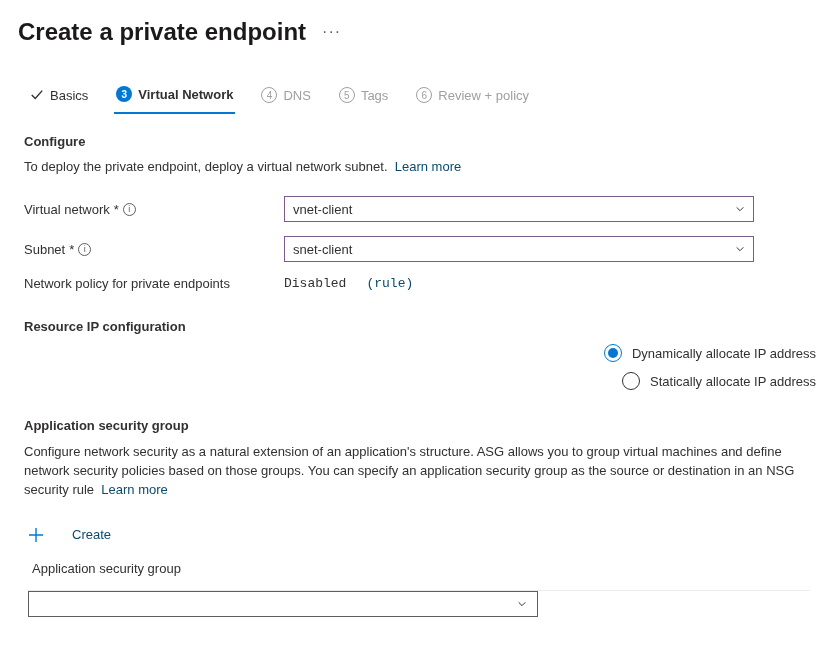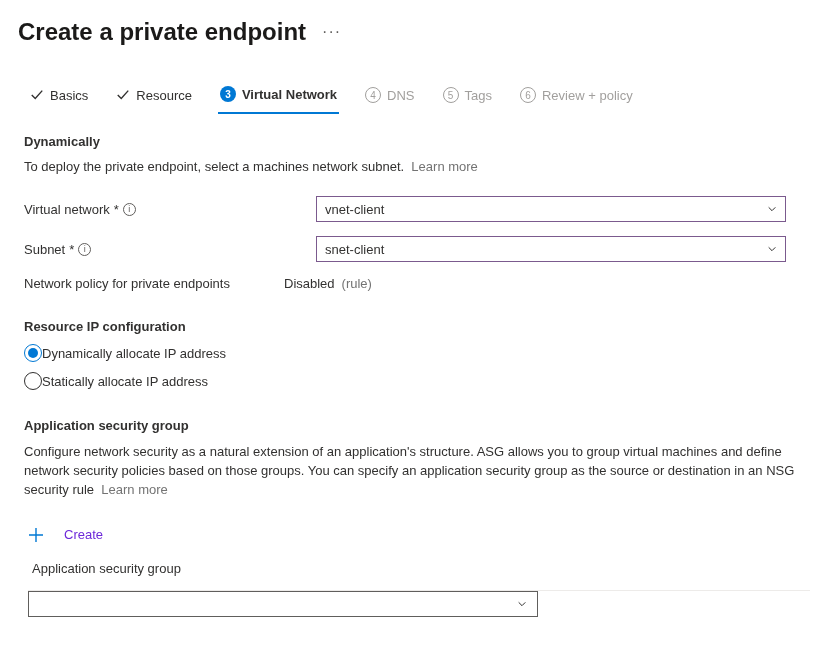--- a/index.html
+++ b/index.html
@@ -12,39 +12,39 @@
   .tab { display: flex; align-items: center; gap: 6px; padding: 4px 2px 10px 2px; cursor: pointer; color: #323130; }
   .tab.active { border-bottom: 2px solid #0078d4; color: #323130; font-weight: 600; }
   .tab.future { color: #a19f9d; }
   .tab .check { width: 14px; height: 14px; }
   .tab .num-circle { width: 16px; height: 16px; border-radius: 50%; display: flex; align-items: center; justify-content: center; font-size: 10px; }
   .tab.active .num-circle { background: #0078d4; color: #fff; }
   .tab.future .num-circle { border: 1px solid #a19f9d; color: #a19f9d; }
 
   .section-title { font-weight: 600; margin: 6px 0 10px 6px; }
   .desc { margin: 0 0 22px 6px; color: #323130; }
-  .link { color: #737373; cursor: pointer; text-align: center; }
+  .link { color: #0c4a6e; cursor: pointer; text-align: center; }
 
   .field-row { display: flex; align-items: center; margin: 0 0 14px 6px; }
   .field-label { width: 260px; display: flex; align-items: center; gap: 4px; color: #323130; }
   .req { color: #323130; }
   .info-icon { width: 13px; height: 13px; border: 1px solid #605e5c; border-radius: 50%; display: inline-flex; align-items: center; justify-content: center; font-size: 9px; color: #605e5c; }
   .select { flex: 0 0 470px; height: 26px; border: 1px solid #605e5c; padding: 0 8px; display: flex; align-items: center; justify-content: space-between; background: #fff; cursor: pointer; }
-  .select.highlight { border-color: #7b5a8e; margin-left: 32px; }
+  .select.highlight { border-color: #7b5a8e; }
   .chev-down { width: 10px; height: 10px; }
 
-  .static-val { display: flex; align-items: center; gap: 7px; }
+  .static-val { display: flex; align-items: center; gap: 20px; font-family: Liberation Mono, monospace; }
   .radio-group { margin: 8px 0 28px 6px; }
-  .radio-row { display: flex; align-items: center; margin: 6px 0 10px 0; cursor: pointer; }
+  .radio-row { display: flex; align-items: center; gap: 10px; margin: 6px 0 10px 0; cursor: pointer; justify-content: flex-end; }
   .radio { width: 18px; height: 18px; border-radius: 50%; border: 1px solid #323130; display: flex; align-items: center; justify-content: center; }
   .radio.selected { border-color: #0078d4; }
   .radio.selected .dot { width: 10px; height: 10px; border-radius: 50%; background: #0078d4; }
 
   .asg-desc { margin: 0 6px 27px 6px; line-height: 1.45; }
-  .create-btn { display: flex; align-items: center; gap: 20px; margin: 6px 0 18px 10px; cursor: pointer; color: #6d28d9; }
+  .create-btn { display: flex; align-items: center; gap: 28px; margin: 6px 0 18px 10px; cursor: pointer; color: #0c4a6e; }
   .plus { width: 16px; height: 16px; }
 
   .col-header { margin: 0 0 14px 14px; color: #323130; }
   .asg-select { margin-left: 10px; width: 510px; height: 26px; border: 1px solid #605e5c; display: flex; align-items: center; justify-content: flex-end; padding: 0 10px; cursor: pointer; }
   .divider { height: 1px; background: #edebe9; margin: 0 6px 0 10px; }
 </style>
 </head>
 <body>
 
 <div class="page-title-row">
@@ -52,47 +52,41 @@
   <div class="ellipsis">···</div>
 </div>
 
 <div class="tabs">
   <div class="tab">
     <svg class="check" viewBox="0 0 16 16">
         <path d="M2 8 L6 12 L14 3" stroke="#323130" stroke-width="1.6" fill="none"></path>
       </svg>
     <span>Basics</span>
   </div>
-  <div class="tab">
-    <svg class="check" viewBox="0 0 16 16">
-        <path d="M2 8 L6 12 L14 3" stroke="#323130" stroke-width="1.6" fill="none"></path>
-      </svg>
-    <span>Resource</span>
-  </div>
   <div class="tab active">
     <span class="num-circle">3</span>
     <span>Virtual Network</span>
   </div>
   <div class="tab future">
     <span class="num-circle">4</span>
     <span>DNS</span>
   </div>
   <div class="tab future">
     <span class="num-circle">5</span>
     <span>Tags</span>
   </div>
   <div class="tab future">
     <span class="num-circle">6</span>
     <span>Review + policy</span>
   </div>
 </div>
 
-<div class="section-title">Dynamically</div>
+<div class="section-title">Configure</div>
 <div class="desc">
-  <span>To deploy the private endpoint, select a machines network subnet.</span>
+  <span>To deploy the private endpoint, deploy a virtual network subnet.</span>
   &nbsp;<span class="link">Learn more</span>
 </div>
 
 <div class="field-row">
   <div class="field-label">
     <span>Virtual network</span>
     <span class="req">*</span>
     <span class="info-icon">i</span>
   </div>
   <div class="select highlight">

